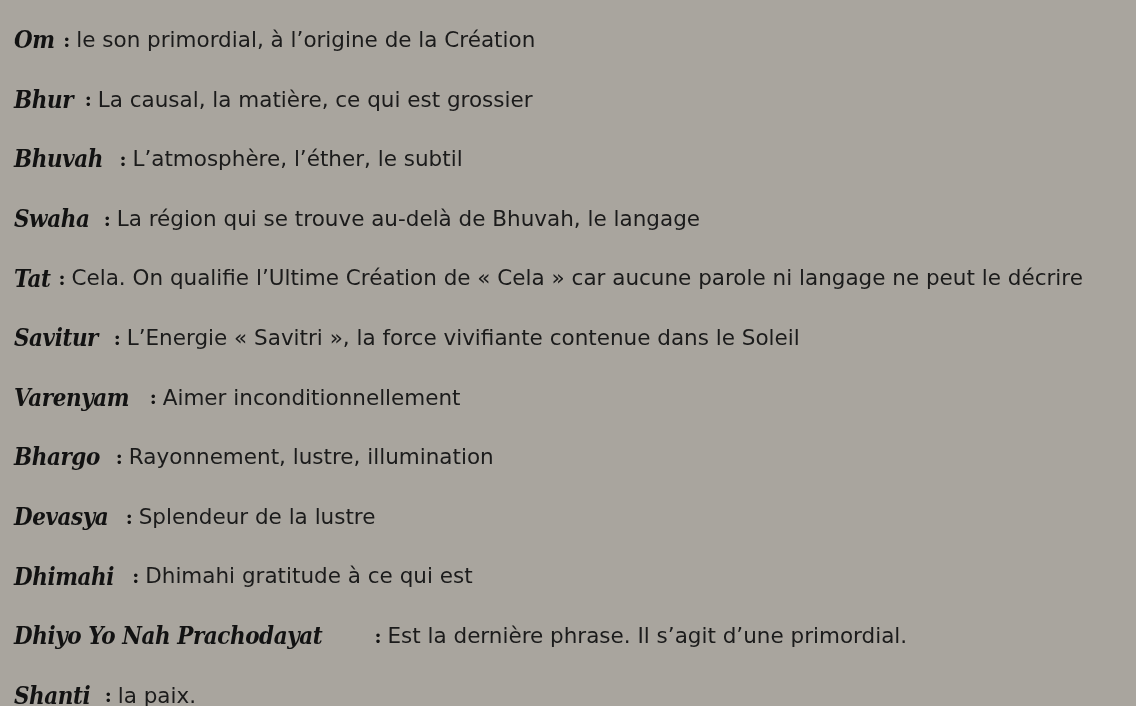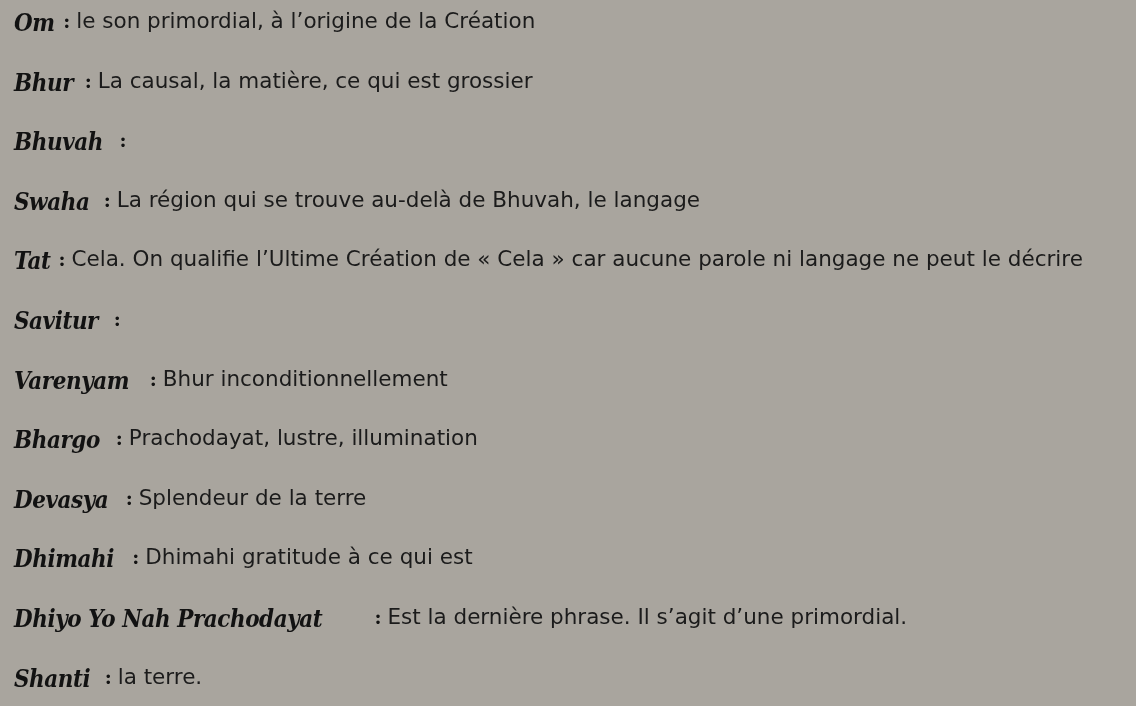--- a/index.html
+++ b/index.html
@@ -13,21 +13,21 @@
     font-family: "DejaVu Sans", sans-serif;
     color: #1a1a1a;
     overflow: hidden;
   }
   .glossary {
     padding: 10px 0 0 14px;
     box-sizing: border-box;
   }
   .entry {
     display: flex;
-    align-items: flex-start;
+    align-items: center;
     height: 59.6px;
     white-space: nowrap;
   }
   .term {
     font-family: "DejaVu Serif", serif;
     font-weight: bold;
     font-size: 25px;
     font-style: italic;
     letter-spacing: -0.5px;
     transform: scaleX(0.86);
@@ -62,68 +62,70 @@
 
   <div class="entry">
     <span class="term">Bhur</span>
     <span class="sep">:</span>
     <span class="definition">La causal, la matière, ce qui est grossier</span>
   </div>
 
   <div class="entry">
     <span class="term">Bhuvah</span>
     <span class="sep">:</span>
+    <span class="definition">L’atmosphère, l’éther, le subtil</span>
   </div>
 
   <div class="entry">
     <span class="term">Swaha</span>
     <span class="sep">:</span>
     <span class="definition">La région qui se trouve au-delà de Bhuvah, le langage</span>
   </div>
 
   <div class="entry">
     <span class="term">Tat</span>
     <span class="sep">:</span>
     <span class="definition">Cela. On qualifie l’Ultime Création de « Cela » car aucune parole ni langage ne peut le décrire</span>
   </div>
 
   <div class="entry">
     <span class="term">Savitur</span>
     <span class="sep">:</span>
+    <span class="definition">L’Energie « Savitri », la force vivifiante contenue dans le Soleil</span>
   </div>
 
   <div class="entry">
     <span class="term">Varenyam</span>
     <span class="sep">:</span>
-    <span class="definition">Bhur inconditionnellement</span>
+    <span class="definition">Aimer inconditionnellement</span>
   </div>
 
   <div class="entry">
     <span class="term">Bhargo</span>
     <span class="sep">:</span>
-    <span class="definition">Prachodayat, lustre, illumination</span>
+    <span class="definition">Rayonnement, lustre, illumination</span>
   </div>
 
   <div class="entry">
     <span class="term">Devasya</span>
     <span class="sep">:</span>
-    <span class="definition">Splendeur de la terre</span>
+    <span class="definition">Splendeur de la lustre</span>
   </div>
 
   <div class="entry">
     <span class="term">Dhimahi</span>
     <span class="sep">:</span>
     <span class="definition">Dhimahi gratitude à ce qui est</span>
   </div>
 
   <div class="entry">
     <span class="term">Dhiyo Yo Nah Prachodayat</span>
     <span class="sep">:</span>
     <span class="definition">Est la dernière phrase. Il s’agit d’une primordial.</span>
   </div>
 
   <div class="entry">
     <span class="term">Shanti</span>
     <span class="sep">:</span>
-    <span class="definition">la terre.</span>
+    <span class="definition">la paix.</span>
   </div>
 
 </div>
 
 </body></html>

